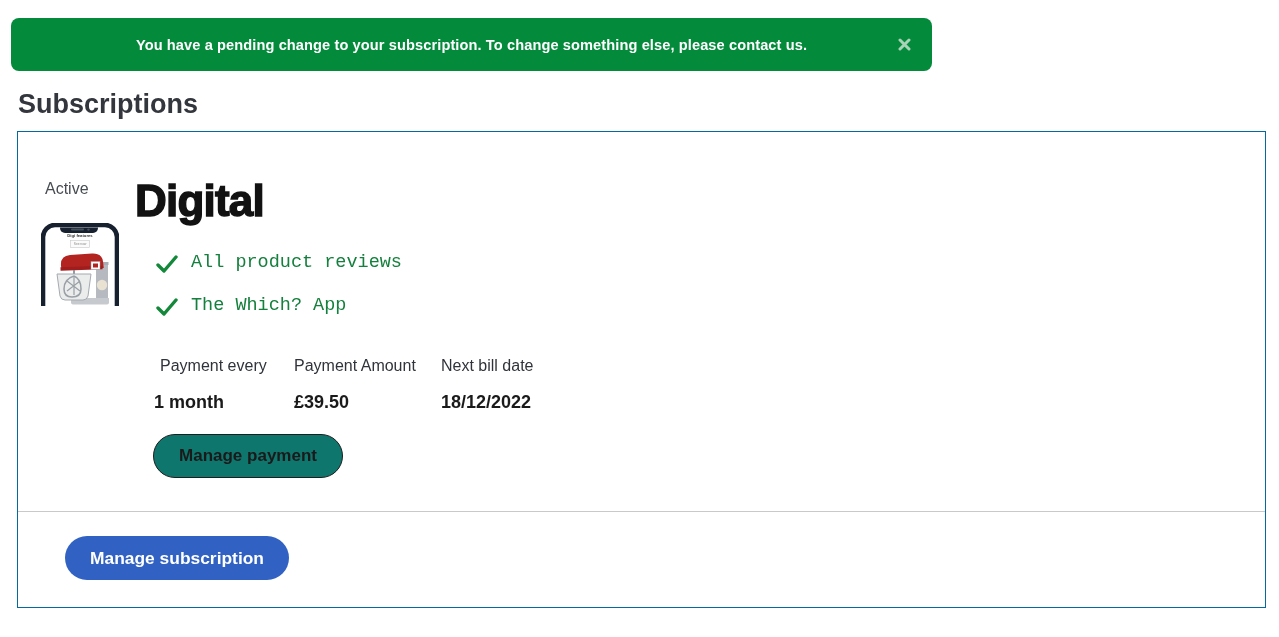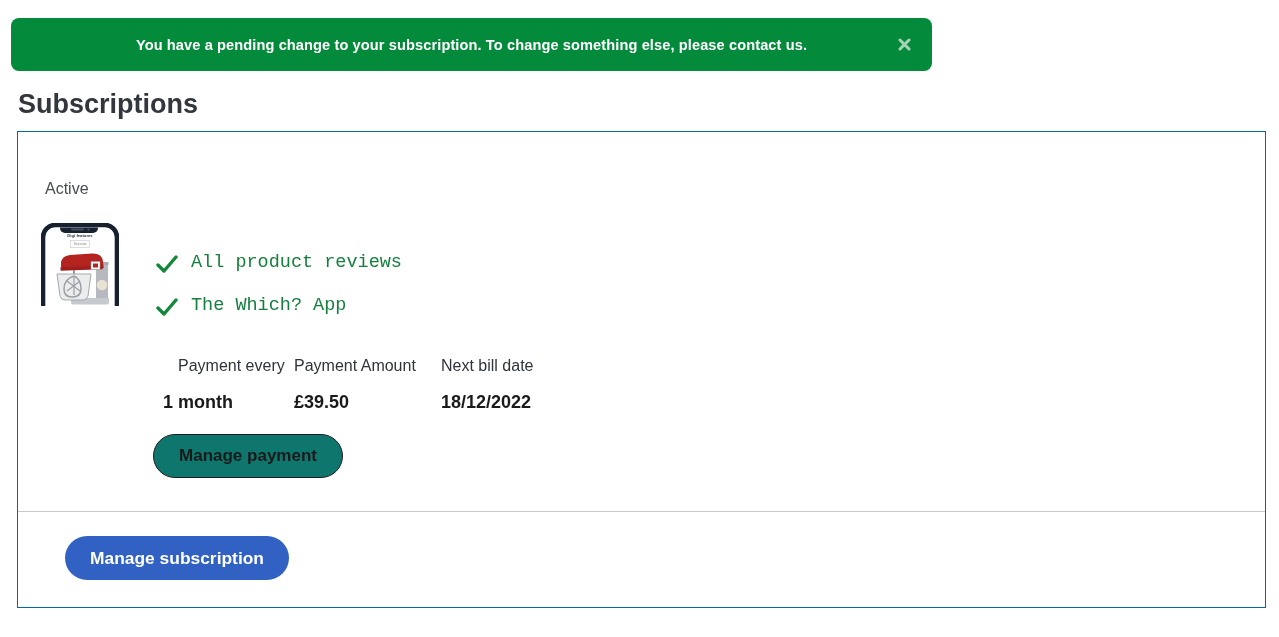--- a/index.html
+++ b/index.html
@@ -70,34 +70,35 @@
           <rect x="19.5" y="43.5" width="42" height="3.5" fill="#9f1d1c" transform="rotate(-2 40 45)"></rect>
           <rect x="50" y="38.5" width="9" height="8" fill="#ffffff" stroke="#999999" stroke-width="0.5"></rect>
           <rect x="52" y="40.5" width="5" height="4" fill="#b32421"></rect>
           <path d="M33 47 l0 9" stroke="#8a9097" stroke-width="1.8"></path>
           <path d="M16 51 l34 0 -3 22 q-1 4 -5 4 l-18 0 q-4 0 -5 -4 Z" fill="#ebecec" stroke="#a5aab0" stroke-width="1"></path>
           <path d="M33 53 q-10 3 -10 13 q0 8 8 8 q9 0 9 -8 q0 -10 -7 -13" fill="none" stroke="#9aa0a6" stroke-width="1.5"></path>
           <path d="M33 53 l0 19 m-7 -14 l13 10 m0 -10 l-13 10" stroke="#9aa0a6" stroke-width="1.2" fill="none"></path>
         </g>
       </svg>
     </div>
+    <div class="abs digital">Digital</div>
     <div class="abs row1">
       <svg class="chk" viewBox="0 0 22 18">
         <path d="M2 10 L8 16 L20 2" fill="none" stroke="#13883a" stroke-width="3.4" stroke-linecap="round" stroke-linejoin="round"></path>
       </svg>
       <div class="chktext">All product reviews</div>
     </div>
     <div class="abs row2">
       <svg class="chk" viewBox="0 0 22 18">
         <path d="M2 10 L8 16 L20 2" fill="none" stroke="#13883a" stroke-width="3.4" stroke-linecap="round" stroke-linejoin="round"></path>
       </svg>
       <div class="chktext">The Which? App</div>
     </div>
-    <div class="abs paylabel" style="left:160px;">Payment every</div>
+    <div class="abs paylabel" style="left:142px;">Payment every</div>
     <div class="abs paylabel" style="left:276px;">Payment Amount</div>
     <div class="abs paylabel" style="left:423px;">Next bill date</div>
-    <div class="abs payval" style="left:145px;">1 month</div>
+    <div class="abs payval" style="left:136px;">1 month</div>
     <div class="abs payval" style="left:276px;">£39.50</div>
     <div class="abs payval" style="left:423px;">18/12/2022</div>
     <div class="btn mpay">Manage payment</div>
     <div class="abs divider"></div>
     <div class="btn msub">Manage subscription</div>
   </div>
 
 </body></html>

